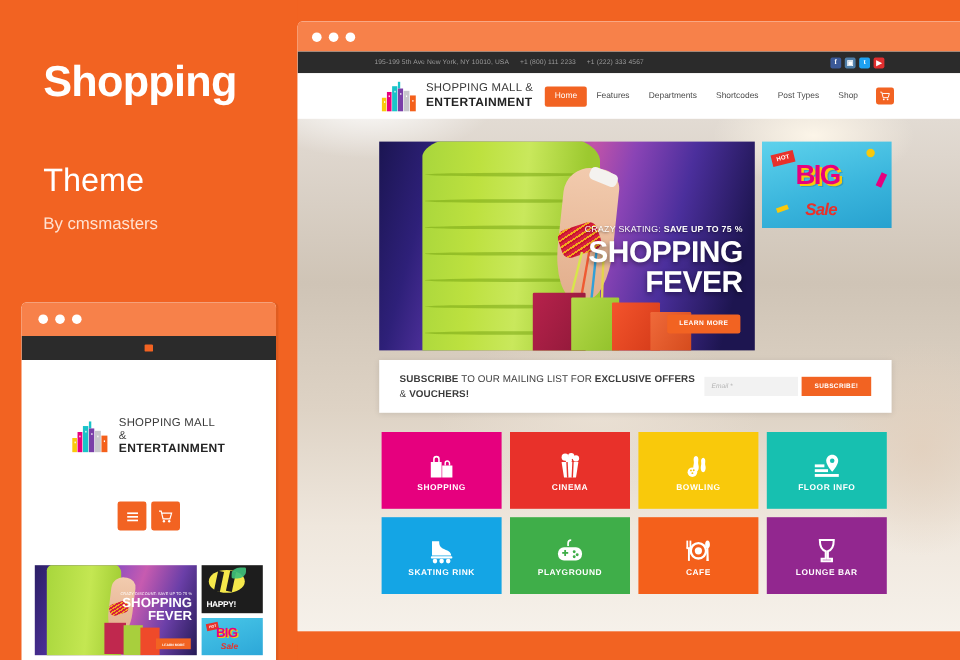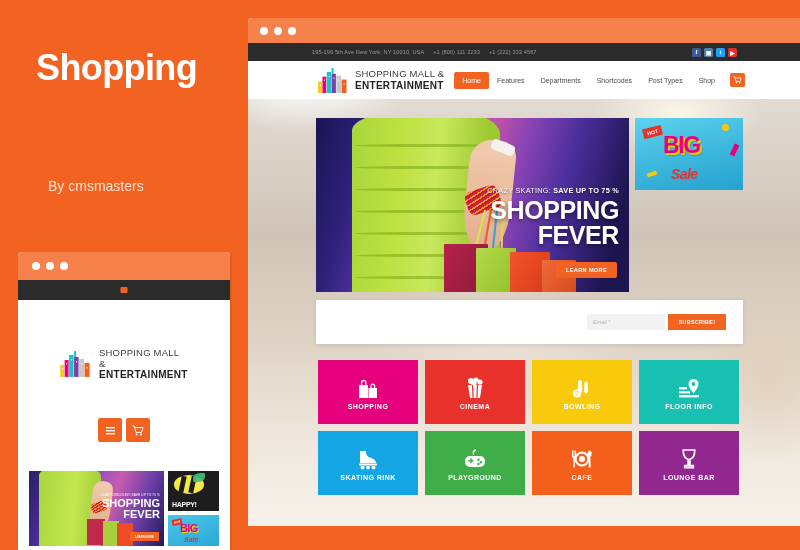--- a/index.html
+++ b/index.html
@@ -18,21 +18,21 @@
   #promo-title {
     position: absolute; left: 36px; top: 48px; width: 210px;
     color: #ffffff; font-size: 36px; line-height: 40px; font-weight: bold;
     letter-spacing: -0.6px;
   }
   #promo-sub {
     position: absolute; left: 36px; top: 134px;
     color: #ffffff; font-size: 27px; font-weight: 300; line-height: 32px;
   }
   #promo-author {
-    position: absolute; left: 48px; top: 178px;
+    position: absolute; left: 36px; top: 178px;
     color: #ffe2d2; font-size: 14px; font-weight: normal;
   }
 
   
   #mobile-mock {
     position: absolute; left: 18px; top: 252px; width: 212px; height: 298px;
     background: #ffffff;
     border-radius: 4px 4px 0 0;
     box-shadow: 2px 0 0 rgba(0,0,0,0.07);
     overflow: hidden;
@@ -225,20 +225,21 @@
   .tile-icon { height: 26px; display: flex; align-items: center; justify-content: center; margin-bottom: 2px;}
   .tile-label { font-size: 7px; font-weight: bold; letter-spacing: 0.45px; }
 </style>
 </head>
 <body>
 
 <div id="left-panel">
   <div id="promo-title">
     <span>Shopping</span><br>
   </div>
+  <div id="promo-sub">Theme</div>
   <div id="promo-author">By cmsmasters</div>
 
   <div id="mobile-mock">
     <div id="mobile-chrome">
       <div class="chrome-dots">
         <span class="chrome-dot"></span>
         <span class="chrome-dot"></span>
         <span class="chrome-dot"></span>
       </div>
     </div>
@@ -424,20 +425,23 @@
         <div style="position:absolute;left:28px;top:14px;color:#e6007e;font-size:23px;font-weight:bold;letter-spacing:-1.4px;text-shadow:2px 2px 0 #f9c90b, 3px 3px 0 rgba(0,0,0,.15);">BIG</div>
         <div style="position:absolute;left:36px;bottom:8px;color:#e8312a;font-size:14px;font-style:italic;font-weight:bold;letter-spacing:-.6px;">Sale</div>
         <div style="position:absolute;right:14px;top:6px;width:7px;height:7px;background:#f9c90b;border-radius:50%;"></div>
         <div style="position:absolute;right:6px;top:26px;width:5px;height:12px;background:#e6007e;transform:rotate(25deg);"></div>
         <div style="position:absolute;left:12px;bottom:14px;width:10px;height:4px;background:#f9c90b;transform:rotate(-20deg);"></div>
       </div>
     </div>
   </div>
 
   <div id="subscribe">
+    <div id="sub-text">
+      <b>SUBSCRIBE</b><span> TO OUR MAILING LIST FOR </span><b>EXCLUSIVE OFFERS</b><span> &amp; </span><b>VOUCHERS!</b>
+    </div>
     <div id="sub-input">Email *</div>
     <div id="sub-btn">SUBSCRIBE!</div>
   </div>
 </div>
 
 <div id="tiles">
 
   <div class="tile" style="background: rgb(230, 0, 126);">
     <span class="tile-icon">
       <svg width="24" height="24" viewBox="0 0 24 24">

